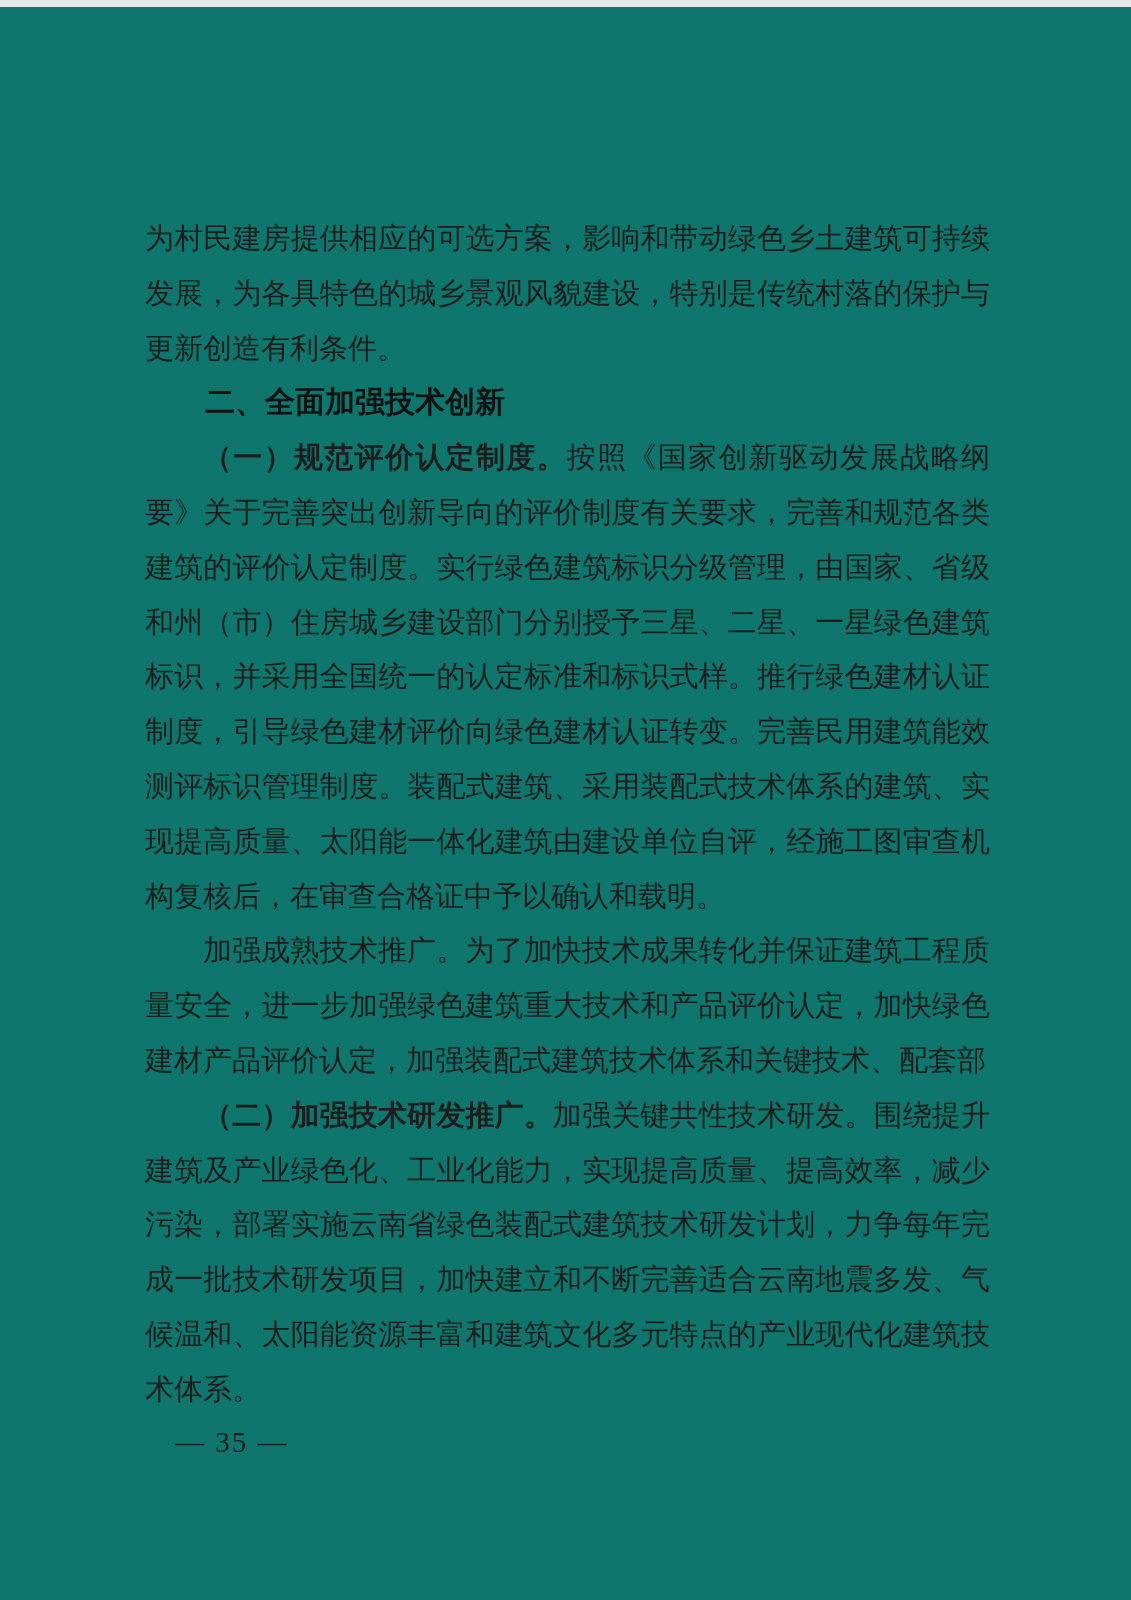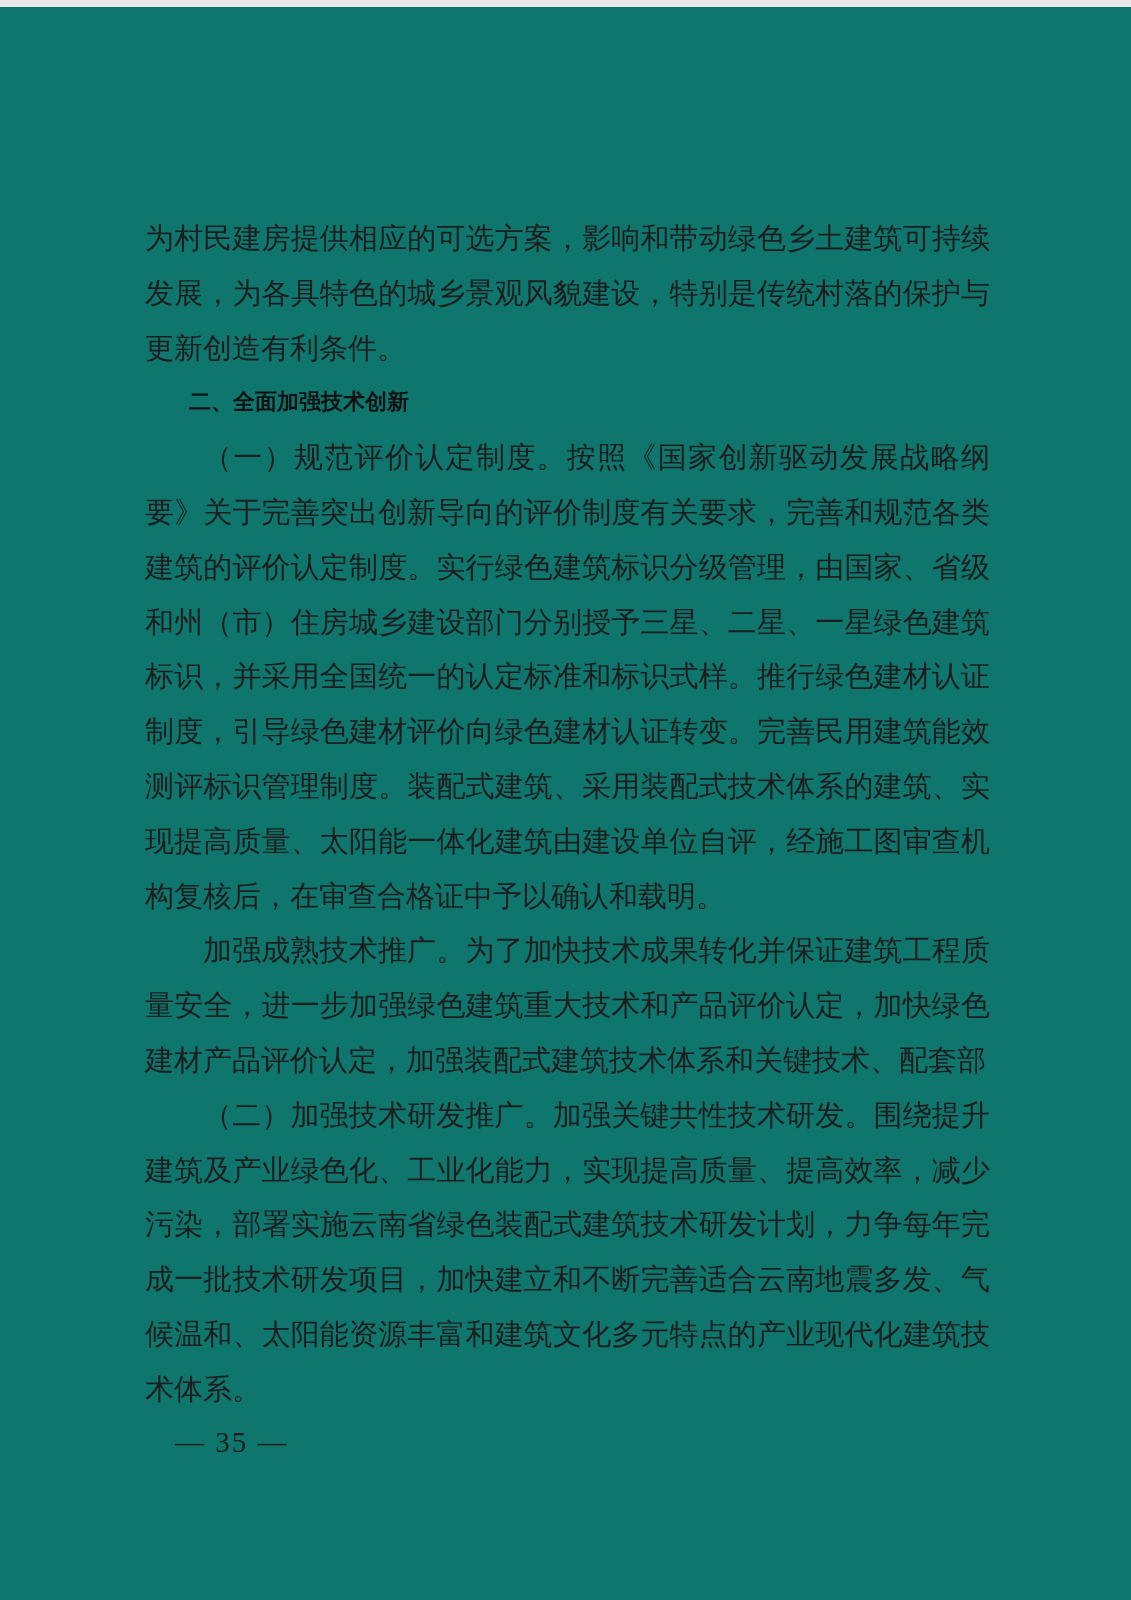--- a/index.html
+++ b/index.html
@@ -31,27 +31,27 @@
     text-justify: inter-character;
     word-break: break-all;
   }
   .indent2 {
     text-indent: 2em;
   }
   .heading {
     margin: 0;
     font-family: "Liberation Sans", "DejaVu Sans", sans-serif;
     font-weight: 700;
-    font-size: 22px;
+    font-size: 30px;
     line-height: 54.8px;
     text-indent: 2em;
     color: #111111;
   }
   .lead {
-    font-weight: 400;
+    font-weight: 700;
   }
   .page-footer {
     position: absolute;
     left: 175px;
     top: 1408px;
     font-size: 29px;
     line-height: 54.8px;
     letter-spacing: 2px;
     color: #1d1d1d;
   }

